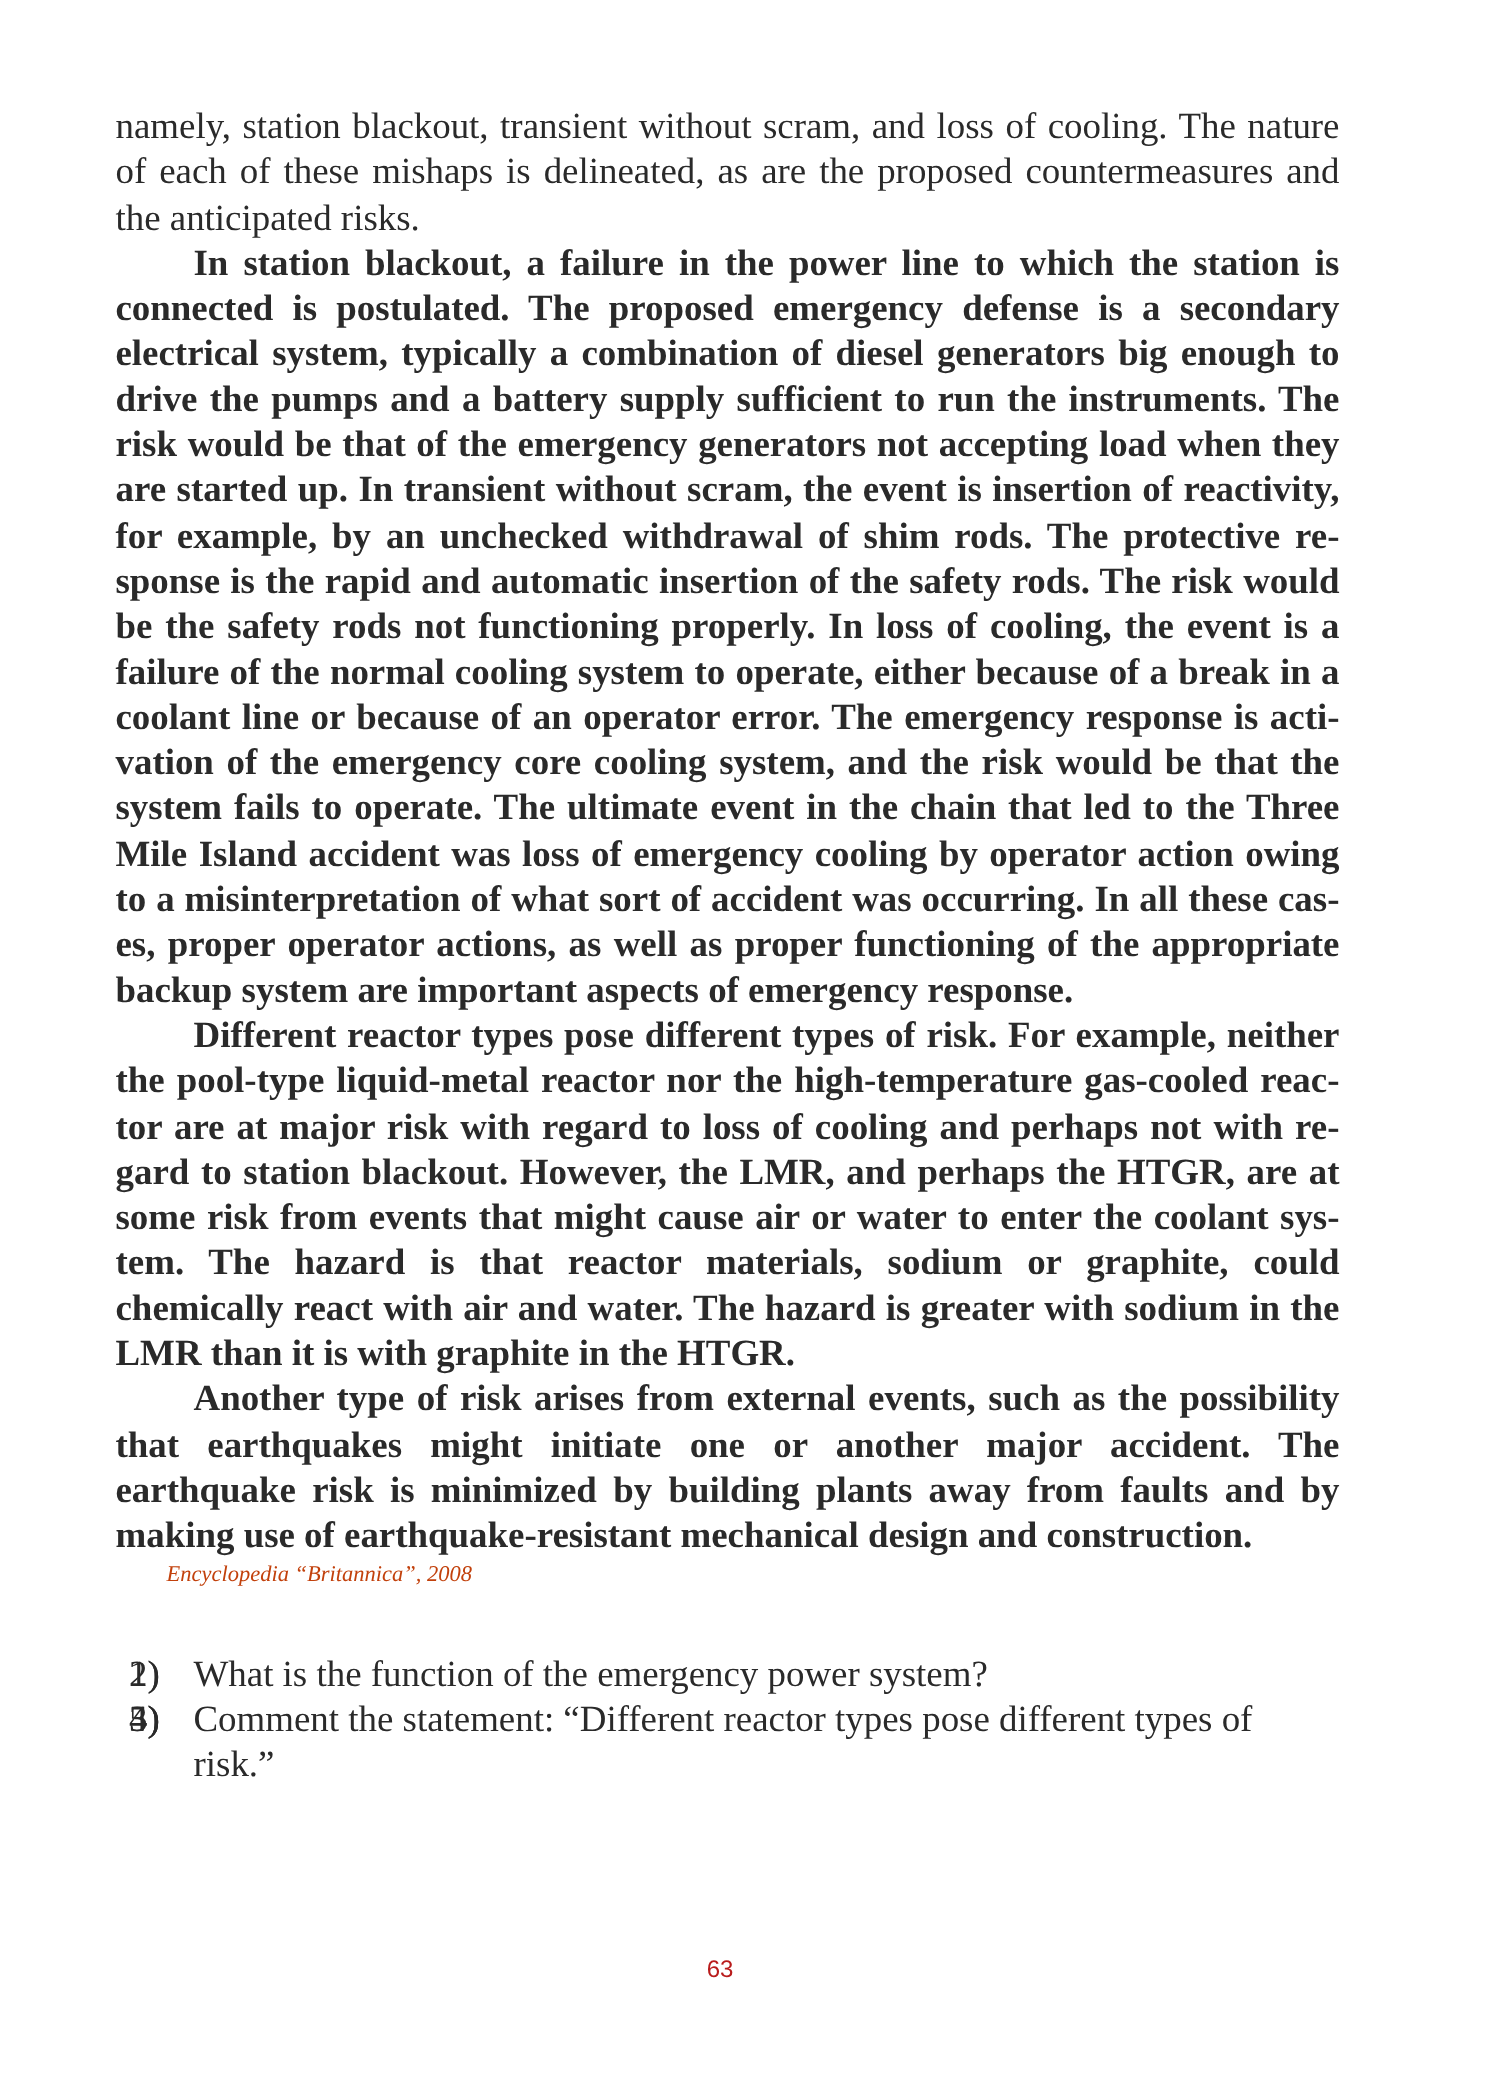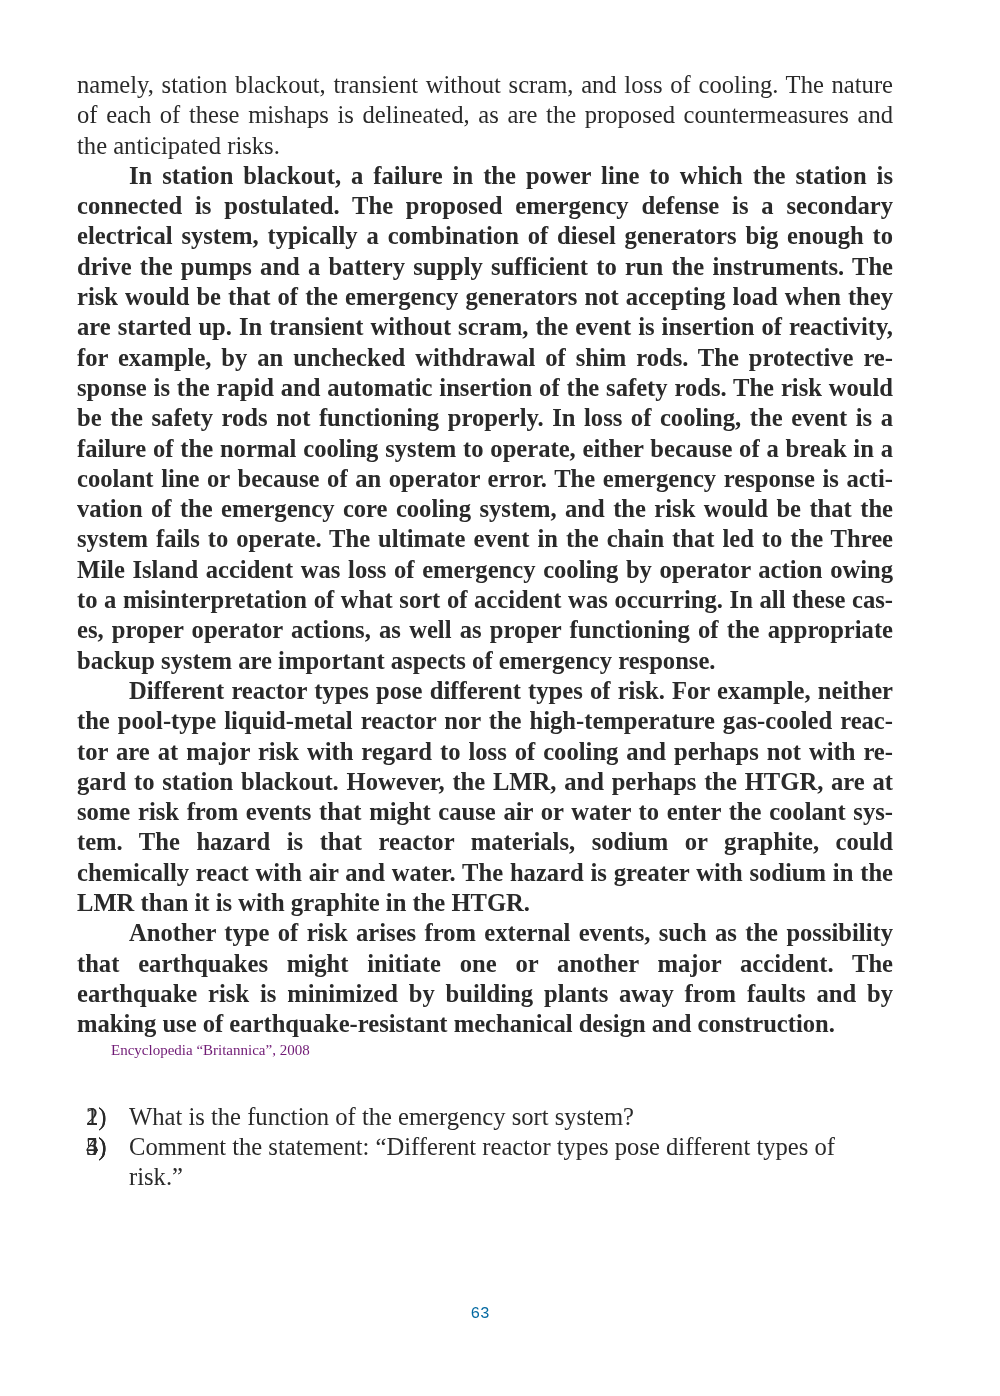--- a/index.html
+++ b/index.html
@@ -6,49 +6,49 @@
   body { width: 1000px; height: 1396px; position: relative; overflow: hidden; }
   .page {
     position: absolute; left: 77px; top: 70px; width: 816px;
     font-family: "Liberation Serif", serif;
     font-size: 24.6px; line-height: 30.3px; color: #2a2a2a;
     text-align: justify;
   }
   .para { margin: 0; text-align: justify; }
   .indent { text-indent: 52px; font-weight: bold; }
   .cite {
-    font-family: "Liberation Serif", serif; 
-    font-size: 15px; line-height: 20px; color: #701a75;
+    font-family: "Liberation Serif", serif; font-style: italic;
+    font-size: 15px; line-height: 20px; color: #c2410c;
     margin: 0 0 0 34px;
   }
   .questions { list-style: none; margin: 42px 0 0 0; padding: 0; }
   .q { position: relative; padding-left: 52px; margin: 0; text-align: left; }
   .q-num { position: absolute; left: 9px; top: 0; }
   .page-number {
     position: absolute; left: 0; width: 960px; top: 1305px; text-align: center;
-    font-family: Liberation Mono, monospace; font-size: 16px; color: #0369a1;
+    font-family: Liberation Sans, sans-serif; font-size: 16px; color: #b91c1c;
   }
 </style>
 </head>
 <body>
 
 <div class="page">
   <p class="para">namely, station blackout, transient without scram, and loss of cooling. The nature of each of these mishaps is delineated, as are the proposed counter­measures and the anticipated risks.</p>
   <p class="para indent">In station blackout, a failure in the power line to which the station is connected is postulated. The proposed emergency defense is a secondary electrical system, typically a combination of diesel generators big enough to drive the pumps and a battery supply sufficient to run the instruments. The risk would be that of the emergency generators not accepting load when they are started up. In transient without scram, the event is insertion of reactivity, for example, by an unchecked withdrawal of shim rods. The protective re­sponse is the rapid and automatic insertion of the safety rods. The risk would be the safety rods not functioning properly. In loss of cooling, the event is a failure of the normal cooling system to operate, either because of a break in a coolant line or because of an operator error. The emergency response is acti­vation of the emergency core cooling system, and the risk would be that the system fails to operate. The ultimate event in the chain that led to the Three Mile Island accident was loss of emergency cooling by operator action owing to a misinterpretation of what sort of accident was occurring. In all these cas­es, proper operator actions, as well as proper functioning of the appropriate backup system are important aspects of emergency response.</p>
   <p class="para indent">Different reactor types pose different types of risk. For example, neither the pool-type liquid-metal reactor nor the high-temperature gas-cooled reac­tor are at major risk with regard to loss of cooling and perhaps not with re­gard to station blackout. However, the LMR, and perhaps the HTGR, are at some risk from events that might cause air or water to enter the coolant sys­tem. The hazard is that reactor materials, sodium or graphite, could chemical­ly react with air and water. The hazard is greater with sodium in the LMR than it is with graphite in the HTGR.</p>
   <p class="para indent">Another type of risk arises from external events, such as the possibility that earthquakes might initiate one or another major accident. The earthquake risk is minimized by building plants away from faults and by making use of earthquake-resistant mechanical design and construction.</p>
   <p class="cite">Encyclopedia “Britannica”, 2008</p>
 
   <ol class="questions">
     <li class="q">
       <span class="q-num">1)</span>
     </li>
     <li class="q">
       <span class="q-num">2)</span>
-      <span>What is the function of the emergency sort system?</span>
+      <span>What is the function of the emergency power system?</span>
     </li>
     <li class="q">
       <span class="q-num">3)</span>
     </li>
     <li class="q">
       <span class="q-num">4)</span>
     </li>
     <li class="q">
       <span class="q-num">5)</span>
       <span>Comment the statement: “Different reactor types pose different types of risk.”</span>

